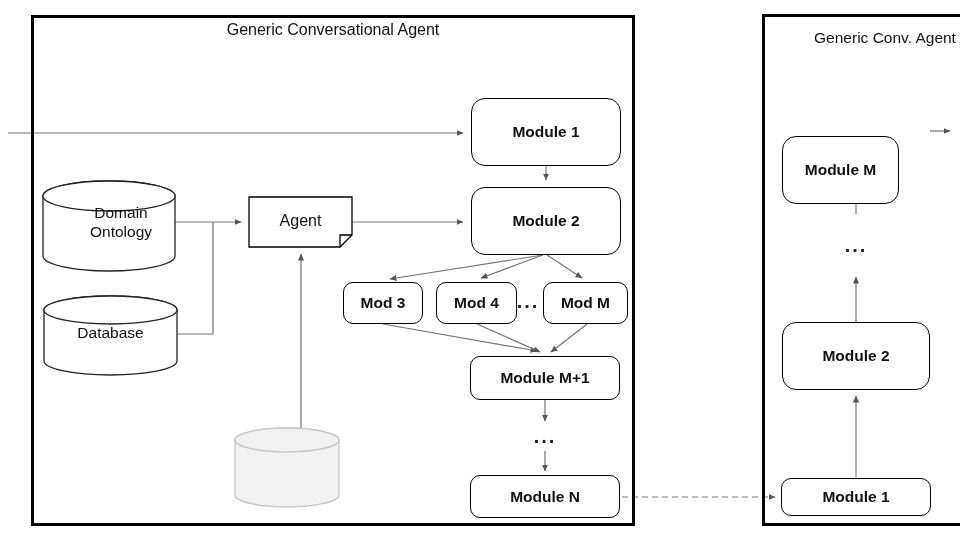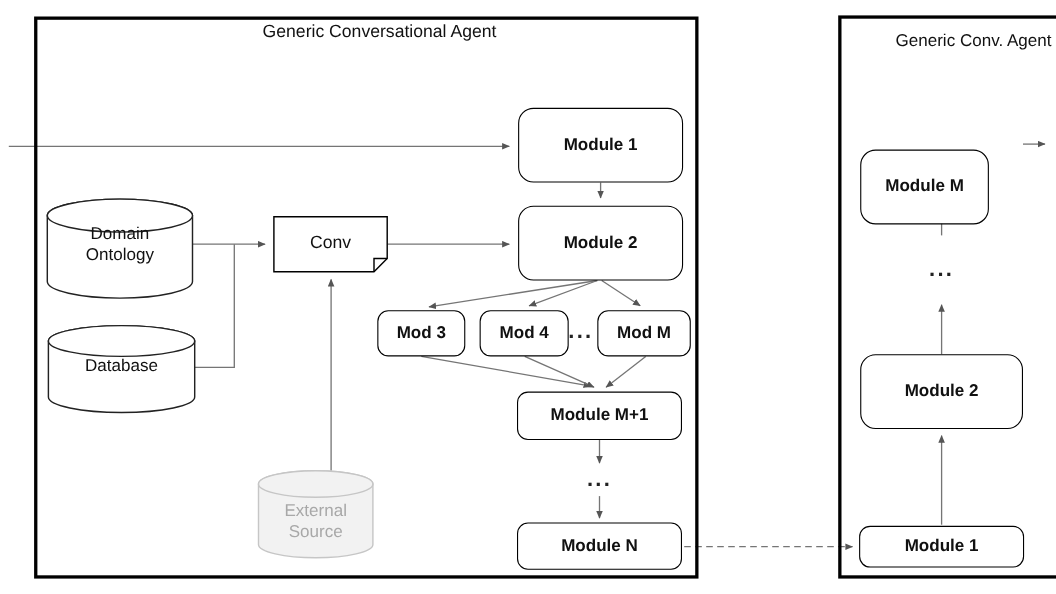--- a/index.html
+++ b/index.html
@@ -80,21 +80,21 @@
 
     <g stroke="#000" stroke-width="1.3" fill="#ffffff">
       <path d="M249,197 H352 V235 L340,247 H249 Z"></path>
       <path d="M340,247 V235 H352" fill="none"></path>
     </g>
   </svg>
 
   <div class="panel" style="left:31px;top:15px;width:604px;height:511px;"></div>
   <div class="panel" style="left:762px;top:14px;width:212px;height:512px;"></div>
 
-  <div class="title" style="left:31px;top:21px;width:604px;margin-left:12px;">Generic Conversational Agent</div>
+  <div class="title" style="left:31px;top:21px;width:604px;">Generic Conversational Agent</div>
   <div class="title" style="left:762px;top:29px;width:182px;font-size:15.5px;padding-left:32px;">Generic Conv. Agent</div>
 
   <div class="box" style="left:471px;top:98px;width:150px;height:68px;">
     <span>Module 1</span>
   </div>
   <div class="box" style="left:471px;top:187px;width:150px;height:68px;">
     <span>Module 2</span>
   </div>
   <div class="box small" style="left:343px;top:282px;width:80px;height:42px;">
     <span>Mod 3</span>
@@ -107,31 +107,28 @@
   </div>
   <div class="dots" style="left:514px;top:296px;width:28px;">...</div>
   <div class="box small" style="left:470px;top:356px;width:150px;height:44px;text-align:right;">
     <span>Module M+1</span>
   </div>
   <div class="dots" style="left:531px;top:431px;width:28px;">...</div>
   <div class="box small" style="left:470px;top:475px;width:150px;height:43px;">
     <span>Module N</span>
   </div>
 
-  <div class="lbl" style="left:64px;top:193px;width:90px;height:58px;">
+  <div class="lbl" style="left:76px;top:193px;width:90px;height:58px;">
     <span>Domain Ontology</span>
   </div>
   <div class="lbl" style="left:44px;top:310px;width:133px;height:46px;text-align:right;">
     <span>Database</span>
   </div>
-  <div class="lbl gray" style="left:243px;top:448px;width:88px;height:52px;">
-    <span>External Source</span>
-  </div>
   <div class="lbl" style="left:249px;top:197px;width:103px;height:48px;font-size:16px;">
-    <span>Conv</span>
+    <span>Agent</span>
   </div>
 
   <div class="box" style="left:782px;top:98px;width:117px;height:68px;margin-top:38px;">
     <span>Module M</span>
   </div>
   <div class="dots" style="left:842px;top:240px;width:28px;">...</div>
   <div class="box" style="left:782px;top:322px;width:148px;height:68px;">
     <span>Module 2</span>
   </div>
   <div class="box small" style="left:781px;top:478px;width:150px;height:38px;">

